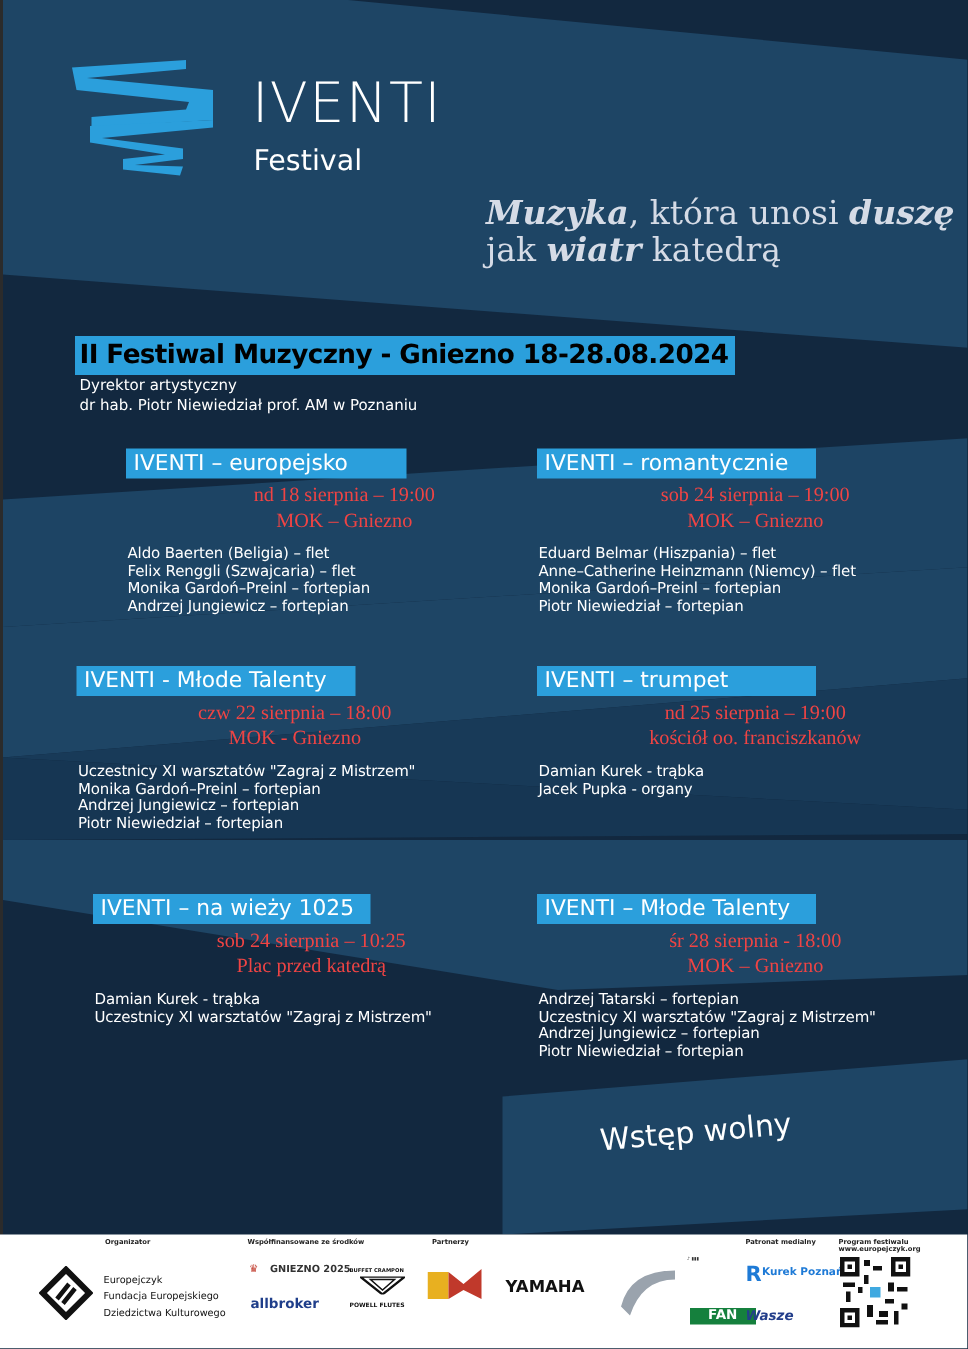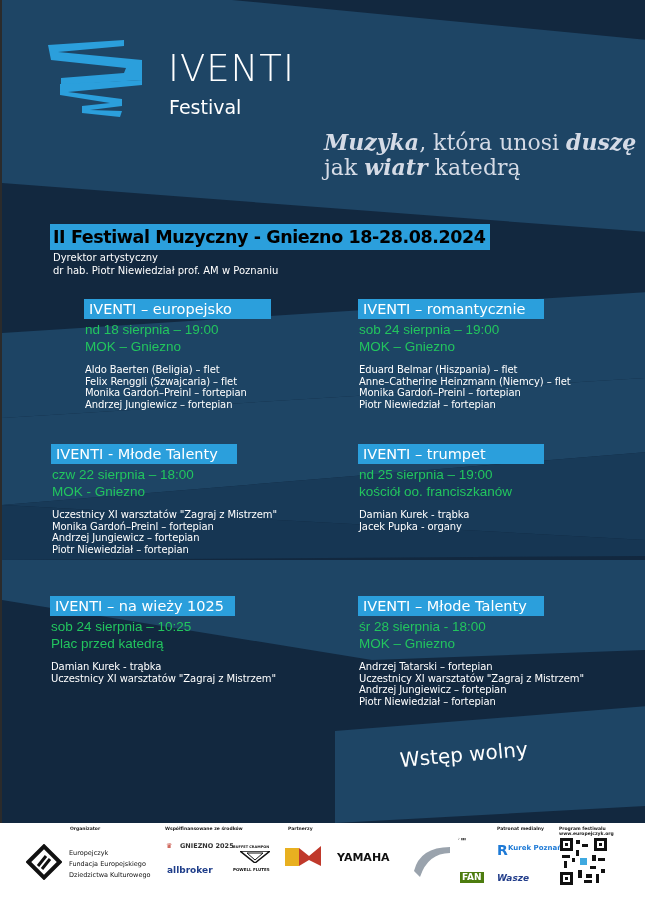--- a/index.html
+++ b/index.html
@@ -9,29 +9,29 @@
   .bg-svg { position: absolute; left: 0; top: 0; width: 645px; height: 823px; }
   .logo-mark { position: absolute; left: 44px; top: 40px; width: 100px; height: 80px; }
   .brand-title { position: absolute; left: 166px; top: 50px; font-family: "DejaVu Sans", sans-serif; font-size: 37px; font-weight: 300; letter-spacing: 1px; color: #fff; line-height: 1; }
   .brand-sub { position: absolute; left: 167px; top: 98px; font-family: "DejaVu Sans", sans-serif; font-size: 19px; color: #fff; line-height: 1; }
   .tagline { position: absolute; left: 322px; top: 130px; font-family: "DejaVu Serif", "Liberation Serif", serif; font-size: 22px; line-height: 24px; color: #d5dbe6; }
   .tagline b { font-style: italic; font-weight: bold; }
   .festival-banner { position: absolute; left: 48px; top: 224px; background: #2b9fdc; padding: 2px 4px 2px 3px; font-family: "DejaVu Sans", sans-serif; font-weight: bold; font-size: 17.5px; letter-spacing: -0.4px; color: #000000; line-height: 22px; white-space: nowrap; }
   .director { position: absolute; left: 51px; top: 251px; font-family: "DejaVu Sans", sans-serif; font-size: 10px; line-height: 13px; color: #fff; }
   .event { position: absolute; width: 290px; }
   .event .ev-title { display: inline-block; background: #2b9fdc; font-family: "DejaVu Sans", sans-serif; font-size: 14.5px; line-height: 20px; color: #fff; padding: 0 6px 0 5px; white-space: nowrap; }
-  .event .ev-date, .event .ev-place { font-family: Liberation Sans, sans-serif; font-size: 13.5px; line-height: 17px; color: #22c55e; white-space: nowrap; padding-left: 1px; }
+  .event .ev-date, .event .ev-place { font-family: Liberation Serif, serif; font-size: 13.5px; line-height: 17px; color: #ef4444; white-space: nowrap; padding-left: 1px; text-align: center; }
   .event .ev-date { margin-top: 2px; }
   .event ul { list-style: none; margin-top: 9px; padding-left: 1px; }
   .event li { font-family: "DejaVu Sans", sans-serif; font-size: 10px; line-height: 11.7px; color: #fff; white-space: nowrap; letter-spacing: -0.1px; }
   .ev1 { left: 49px; top: 299px; margin-left: 33px; } .ev1 .ev-title { width: 187px; }
   .ev2 { left: 356px; top: 299px; } .ev2 .ev-title { width: 186px; }
   .ev3 { left: 49px; top: 444px; } .ev3 .ev-title { width: 186px; }
   .ev4 { left: 356px; top: 444px; } .ev4 .ev-title { width: 186px; }
-  .ev5 { left: 48px; top: 596px; } .ev5 .ev-title { width: 185px; }
+  .ev5 { left: 60px; top: 596px; } .ev5 .ev-title { width: 185px; }
   .ev6 { left: 356px; top: 596px; } .ev6 .ev-title { width: 186px; }
   .free-entry { position: absolute; left: 398px; top: 748px; font-family: "DejaVu Sans", sans-serif; font-size: 20px; color: #fff; transform: rotate(-5deg); transform-origin: left center; white-space: nowrap; }
   .footer { position: absolute; left: 0; top: 823px; width: 645px; height: 76px; background: #ffffff; color: #111; }
   .f-label { position: absolute; font-family: "DejaVu Sans", sans-serif; font-size: 4.5px; font-weight: bold; color: #222; white-space: nowrap; }
   .f-org-logo { position: absolute; left: 26px; top: 844px; }
   .f-org-text { position: absolute; left: 69px; top: 848px; font-family: "DejaVu Sans", sans-serif; font-size: 6.5px; line-height: 11px; color: #111; white-space: nowrap; }
   .f-logo-text { position: absolute; font-family: "DejaVu Sans", sans-serif; font-weight: bold; white-space: nowrap; line-height: 1; }
 </style>
 </head>
 <body>
@@ -166,21 +166,21 @@
 <div class="f-label" style="left:288px; top:826px;">Partnerzy</div>
 <svg style="position:absolute; left:285px; top:846px;" width="40" height="20" viewBox="0 0 40 20">
   <rect x="0" y="2" width="14" height="18" fill="#e8b020"></rect>
   <polygon points="14,2 24,10 36,0 36,20 24,14 14,20" fill="#c0392b"></polygon>
 </svg>
 <div class="f-logo-text" style="left:337px; top:852px; font-size:11px; color:#111;">YAMAHA</div>
 <svg style="position:absolute; left:410px; top:843px;" width="44" height="36" viewBox="0 0 44 36">
   <path d="M4 28 Q10 4 40 4 L40 10 Q18 10 10 34 Z" fill="#9aa3ad"></path>
 </svg>
 <div class="f-logo-text" style="left:458px; top:838px; font-size:3px; color:#333;">♪ ▮▮▮</div>
-<div class="f-logo-text" style="left:460px; top:872px; font-size:9px; color:#fff; background:#4d7c0f; padding:1px 2px;">FAN</div>
+<div class="f-logo-text" style="left:460px; top:872px; font-size:9px; color:#fff; background:#15803d; padding:1px 12px;">FAN</div>
 
 <div class="f-label" style="left:497px; top:826px;">Patronat medialny</div>
 <div class="f-logo-text" style="left:497px; top:843px; font-size:14px; color:#1e7ad6;">R</div>
 <div class="f-logo-text" style="left:508px; top:845px; font-size:7px; color:#1e7ad6;">Kurek Poznań</div>
 <div class="f-logo-text" style="left:497px; top:874px; font-size:9px; color:#233e8b; font-style:italic;">Wasze</div>
 
 <div class="f-label" style="left:559px; top:826px;">Program festiwalu</div>
 <div class="f-label" style="left:559px; top:831px;">www.europejczyk.org</div>
 <svg style="position:absolute; left:560px; top:838px;" width="47" height="47" viewBox="0 0 47 47">
   <rect width="47" height="47" fill="#fff"></rect>

